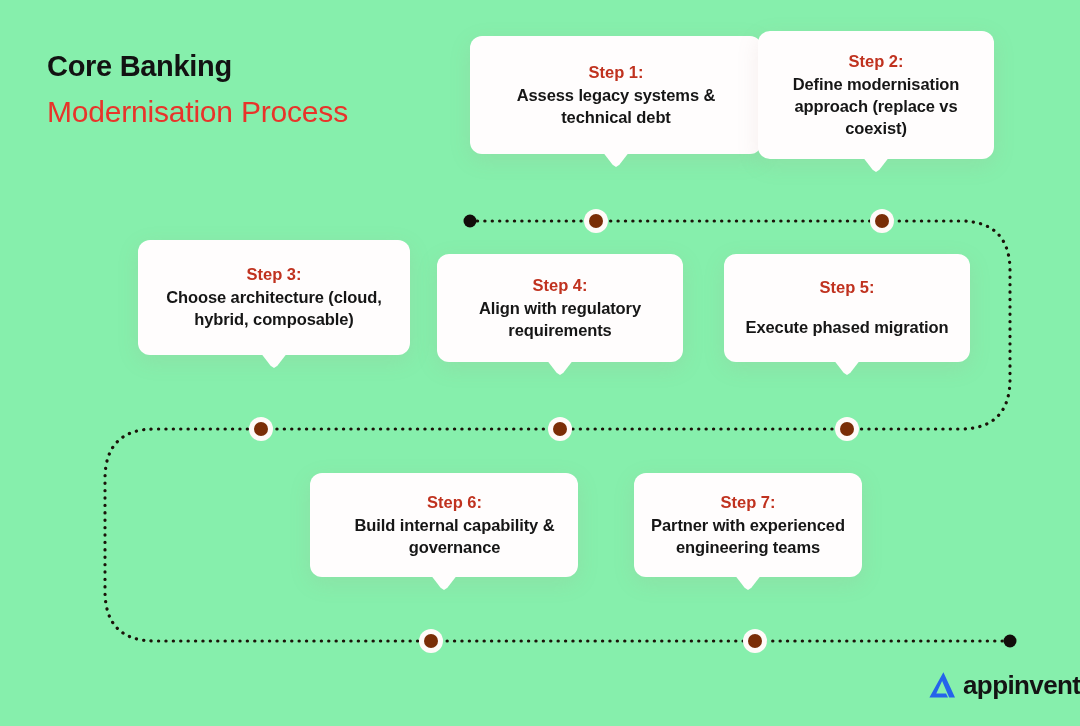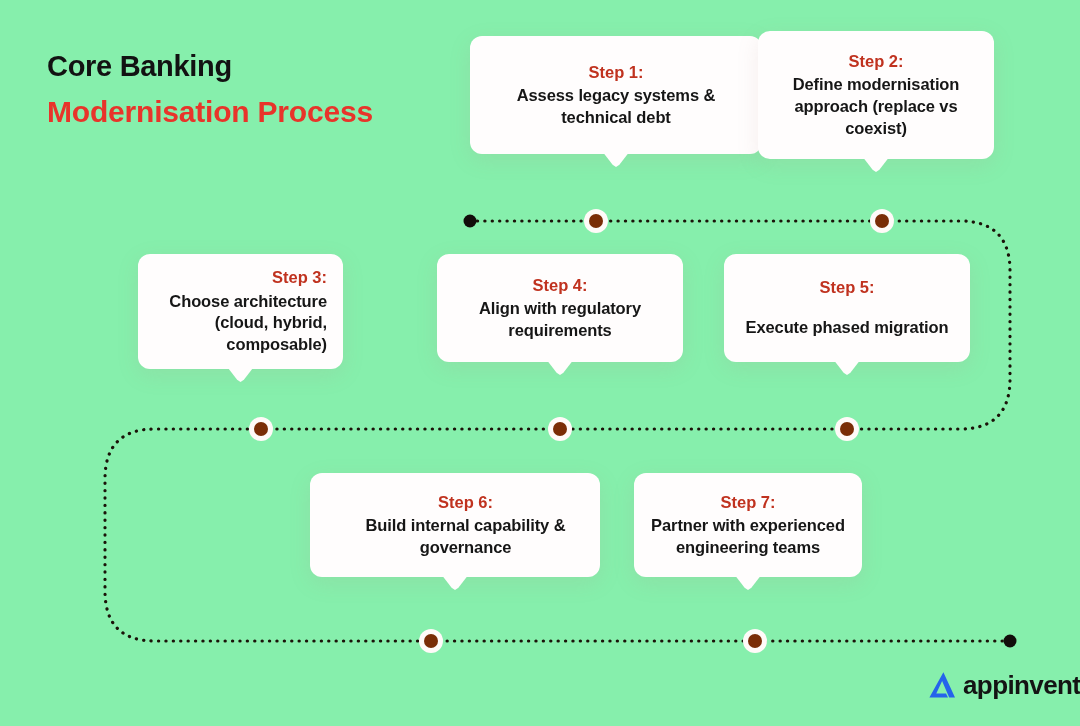--- a/index.html
+++ b/index.html
@@ -29,21 +29,21 @@
   }
   .heading .line1 {
     font-size: 29px;
     font-weight: bold;
     color: #121212;
     letter-spacing: -0.3px;
     margin-bottom: 16px;
   }
   .heading .line2 {
     font-size: 30px;
-    font-weight: bold;
+    font-weight: normal;
     color: #e8342a;
     letter-spacing: -0.2px;
   }
 
   
   #connector {
     position: absolute;
     left: 0;
     top: 0;
     width: 1080px;
@@ -147,39 +147,39 @@
     <div class="step-text">Assess legacy systems &amp; technical debt</div>
     <span class="tail"></span>
   </div>
 
   <div class="card" style="left:758px; top:31px; width:236px; height:128px;align-items:center;">
     <div class="step-label">Step 2:</div>
     <div class="step-text">Define modernisation approach (replace vs coexist)</div>
     <span class="tail"></span>
   </div>
 
-  <div class="card" style="left:138px; top:254px; width:205px; height:115px;text-align:right;">
+  <div class="card" style="left:138px; top:240px; width:272px; height:115px;">
     <div class="step-label">Step 3:</div>
     <div class="step-text">Choose architecture (cloud, hybrid, composable)</div>
     <span class="tail"></span>
   </div>
 
   <div class="card" style="left:437px; top:254px; width:246px; height:108px;justify-content:center;">
     <div class="step-label">Step 4:</div>
     <div class="step-text">Align with regulatory requirements</div>
     <span class="tail"></span>
   </div>
 
   <div class="card" style="left:724px; top:254px; width:246px; height:108px;gap:16px;">
     <div class="step-label">Step 5:</div>
     <div class="step-text">Execute phased migration</div>
     <span class="tail"></span>
   </div>
 
-  <div class="card" style="left:310px; top:473px; width:290px; height:104px;padding-left:37px;">
+  <div class="card" style="left:310px; top:473px; width:268px; height:104px;padding-left:37px;">
     <div class="step-label">Step 6:</div>
     <div class="step-text">Build internal capability &amp; governance</div>
     <span class="tail"></span>
   </div>
 
   <div class="card" style="left:634px; top:473px; width:228px; height:104px;">
     <div class="step-label">Step 7:</div>
     <div class="step-text">Partner with experienced engineering teams</div>
     <span class="tail"></span>
   </div>

